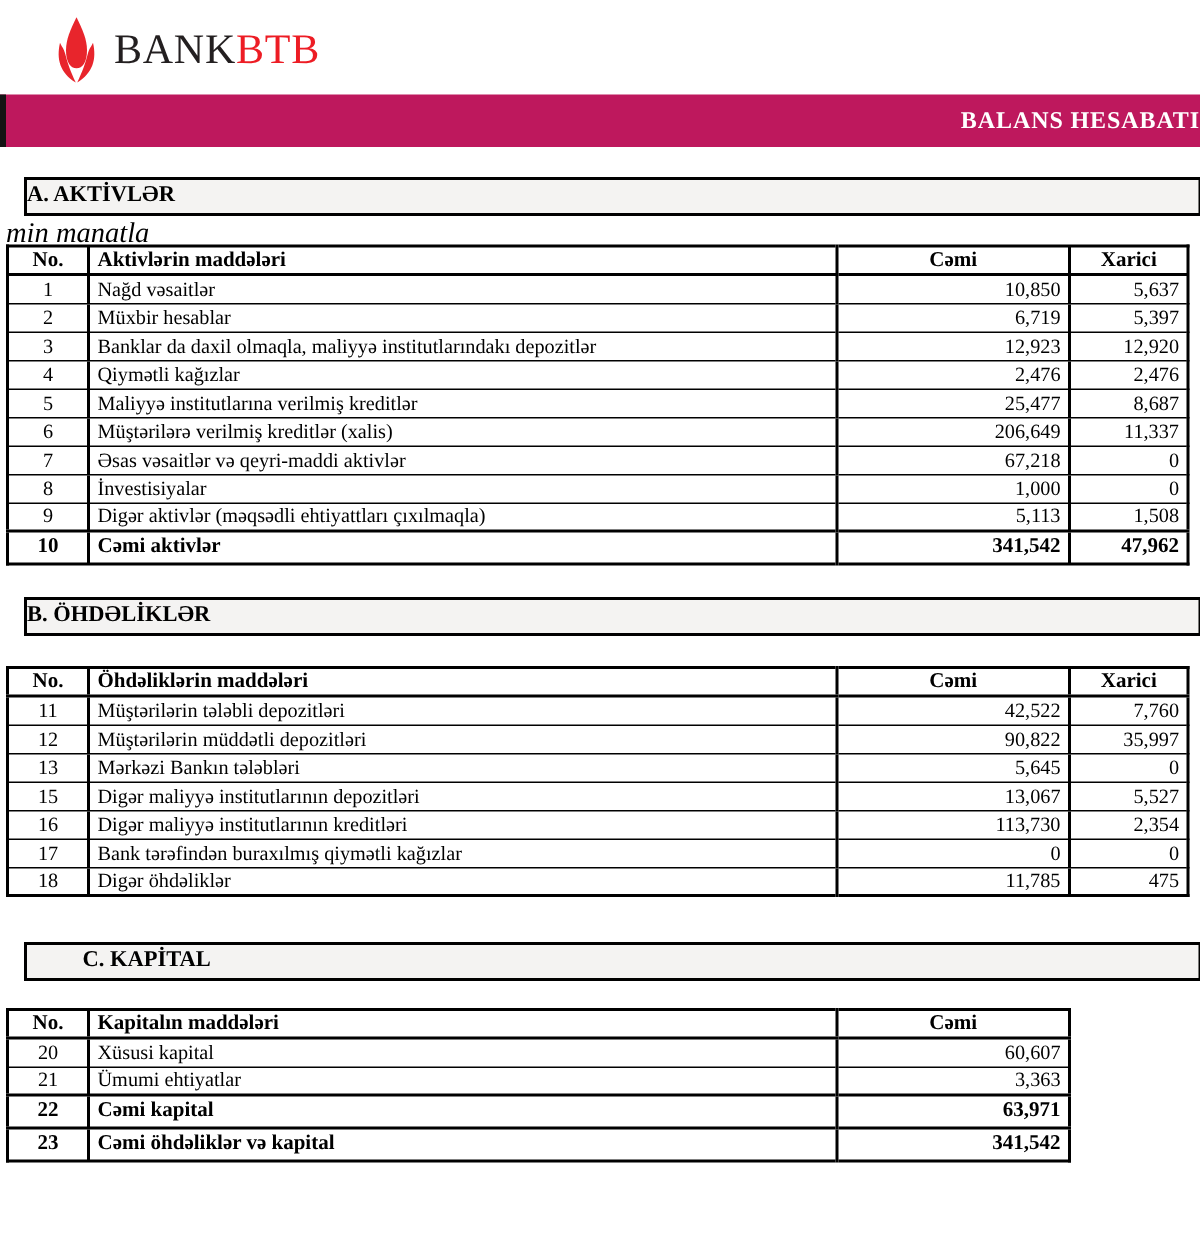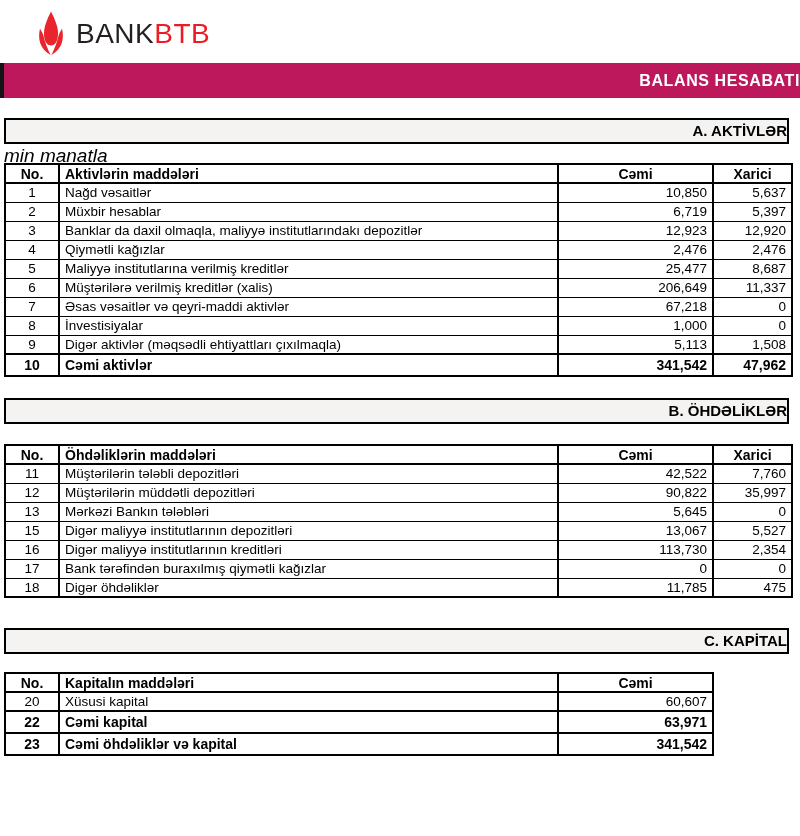--- a/index.html
+++ b/index.html
@@ -2,41 +2,41 @@
 <html><head>
 <meta charset="utf-8">
 <style>
   html,body { margin:0; padding:0; }
   body {
     width:800px; height:836px; overflow:hidden;
     background:#ffffff; color:#000;
     font-family:"Liberation Sans", sans-serif;
     -webkit-font-smoothing:antialiased;
   }
-  .page { position:relative; width:800px; height:820px; }
+  .page { position:relative; width:800px; height:820px;font-family:Liberation Serif, serif; }
 
   
   .logo-row { display:flex; align-items:center; height:63px; padding-left:36px; box-sizing:border-box; }
   .flame { width:30px; height:48px; margin-right:10px; margin-top:2px; }
   .logo-text { font-size:28px; letter-spacing:0.5px; font-weight:normal; line-height:1; margin-top:4px; }
   .logo-text .bank { color:#231f20; }
   .logo-text .btb  { color:#ed1c24; }
 
   
   .banner {
     height:35px; background:#be185d; border-left:4px solid #141414;
     display:flex; align-items:center; justify-content:flex-end; box-sizing:border-box;
   }
   .banner span { color:#ffffff; font-weight:bold; font-size:16px; letter-spacing:0.6px; }
 
   
   .section-header {
-    margin-left:4px; width:785px; box-sizing:border-box;
+    margin-left:16px; width:785px; box-sizing:border-box;
     border:2px solid #000; background:#f4f3f2;
-    text-align:right; font-weight:bold; font-size:15px;
+    text-align:left; font-weight:bold; font-size:15px;
     padding:2px 0 3px 0;
   }
   .sh-a { margin-top:20px; }
   .sh-b { margin-top:21px; }
   .sh-c { margin-top:30px;padding-left:37px; }
 
   
   .units-note {
     margin-left:4px; width:707px; text-align:left;
     font-style:italic; font-size:19px; margin-top:1px; height:18px;
@@ -218,20 +218,25 @@
         <th class="c-item">Kapitalın maddələri</th>
         <th class="c-cemi">Cəmi</th>
       </tr>
     </thead>
     <tbody>
       <tr>
         <td class="c-no">20</td>
         <td class="c-item">Xüsusi kapital</td>
         <td class="c-cemi">60,607</td>
       </tr>
+      <tr>
+        <td class="c-no">21</td>
+        <td class="c-item">Ümumi ehtiyatlar</td>
+        <td class="c-cemi">3,363</td>
+      </tr>
       <tr class="total">
         <td class="c-no">22</td>
         <td class="c-item">Cəmi kapital</td>
         <td class="c-cemi">63,971</td>
       </tr>
       <tr class="total">
         <td class="c-no">23</td>
         <td class="c-item">Cəmi öhdəliklər və kapital</td>
         <td class="c-cemi">341,542</td>
       </tr>

